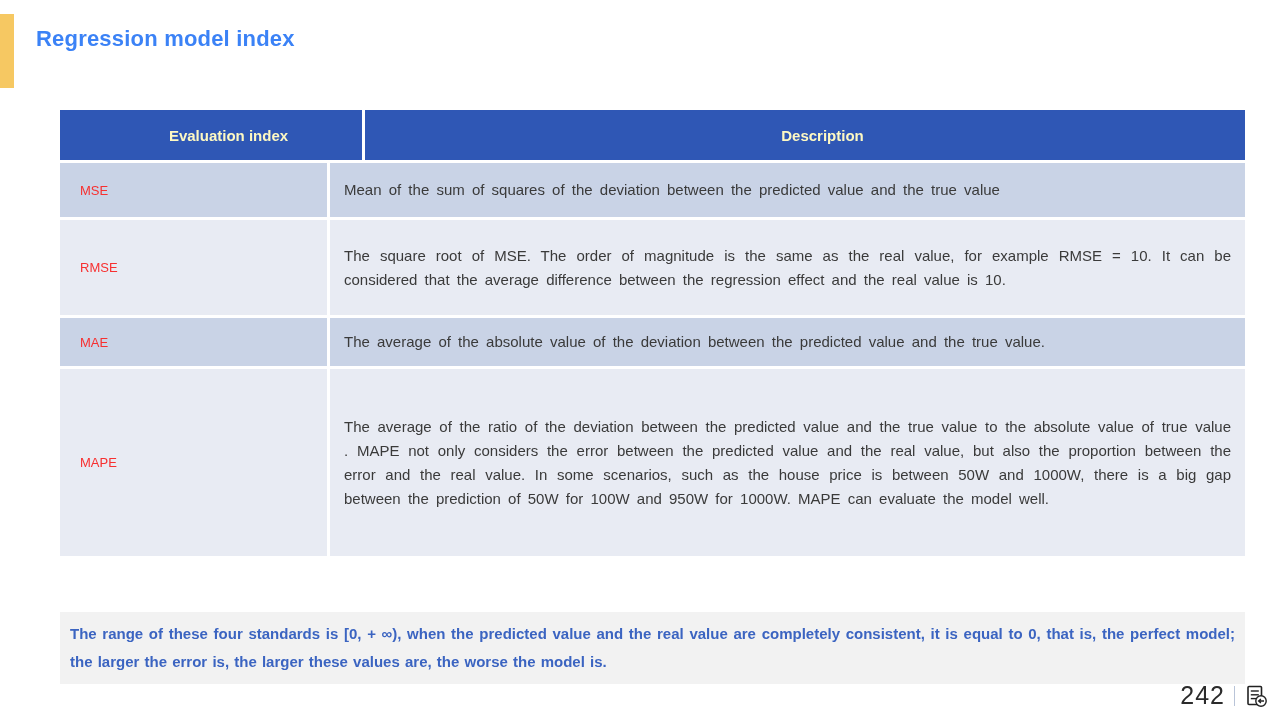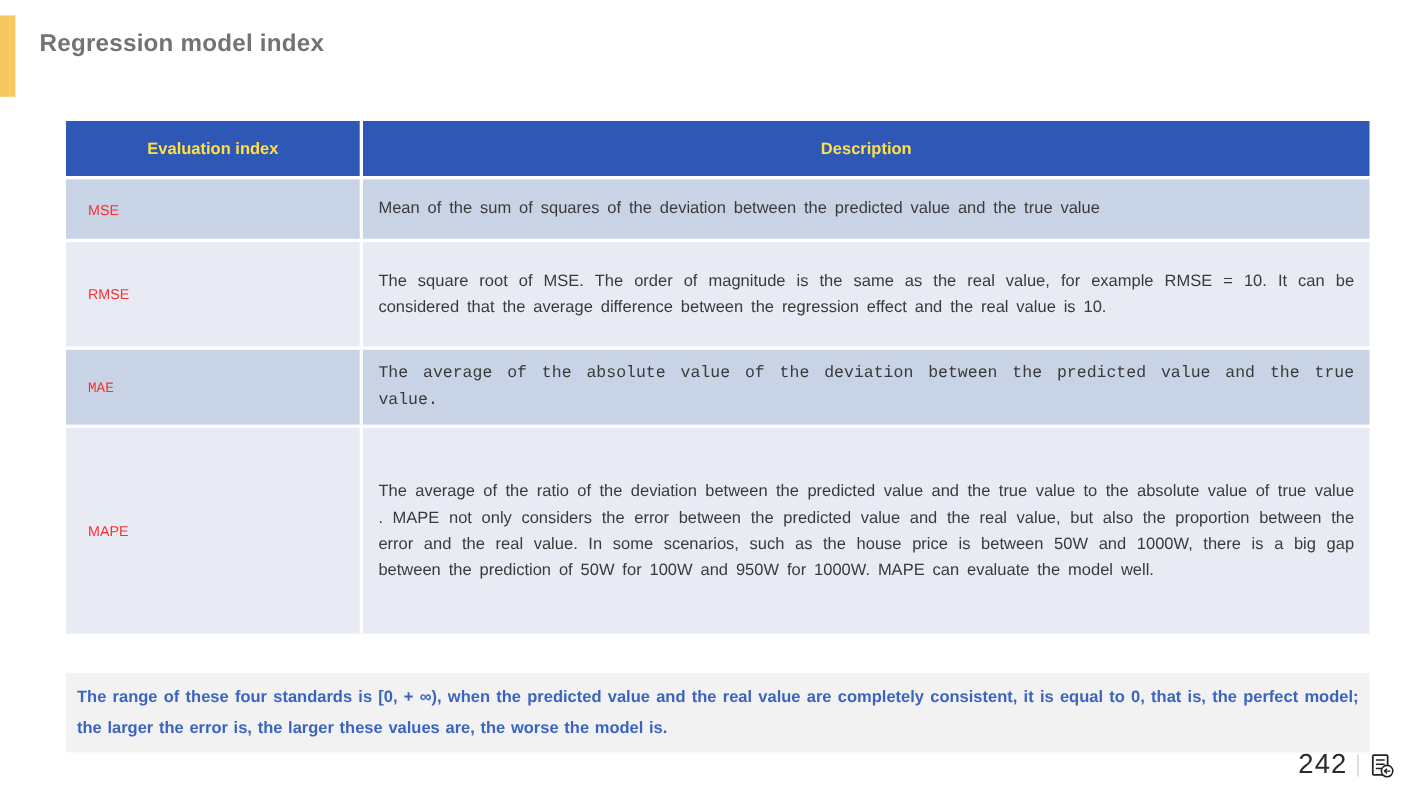--- a/index.html
+++ b/index.html
@@ -13,37 +13,37 @@
   }
 
   
   .accent-bar {
     position: absolute; left: 0; top: 14px;
     width: 14px; height: 74px;
     background: #F6C862;
   }
   .slide-title {
     position: absolute; left: 36px; top: 26px;
-    font-size: 22px; font-weight: 700; color: #737373;
+    font-size: 22px; font-weight: 700; color: #3b82f6;
     letter-spacing: 0.2px;
   }
 
   
   .eval-table {
     position: absolute; left: 60px; top: 110px;
     width: 1185px;
   }
   .t-row { display: flex; width: 100%; }
   .t-header {
     height: 50px;
     background: #2F57B5;
   }
   .t-header .cell {
     display: flex; align-items: center; justify-content: center;
-    color: #fde047; font-weight: 700; font-size: 15px;
+    color: #fef9c3; font-weight: 700; font-size: 15px; margin-left: 35px;
   }
   .cell-index { width: 270px; border-right: 3px solid #ffffff; flex-shrink: 0; }
   .cell-desc  { flex: 1; }
 
   .t-body-row { margin-top: 3px; }
   .row-dark  { background: #C9D3E6; }
   .row-light { background: #E8EBF3; }
 
   .t-body-row .cell-index {
     display: flex; align-items: center;
@@ -53,21 +53,21 @@
   .t-body-row .cell-desc {
     display: flex; align-items: center;
     padding: 10px 14px;
     color: #3A3A3A; font-size: 15px; line-height: 24px;
   }
   .t-body-row .cell-desc p {
     text-align: justify; word-spacing: 3px; width: 100%;
   }
   .h-row1 { min-height: 54px; }
   .h-row2 { min-height: 95px; }
-  .h-row3 { min-height: 48px; font-family: Liberation Mono, monospace; }
+  .h-row3 { min-height: 48px; }
   .h-row4 { min-height: 187px; }
 
   
   .summary-box {
     position: absolute; left: 60px; top: 612px;
     width: 1185px; min-height: 64px;
     background: #F2F2F2;
     padding: 8px 10px 8px 10px;
     display: flex; align-items: center;
   }

